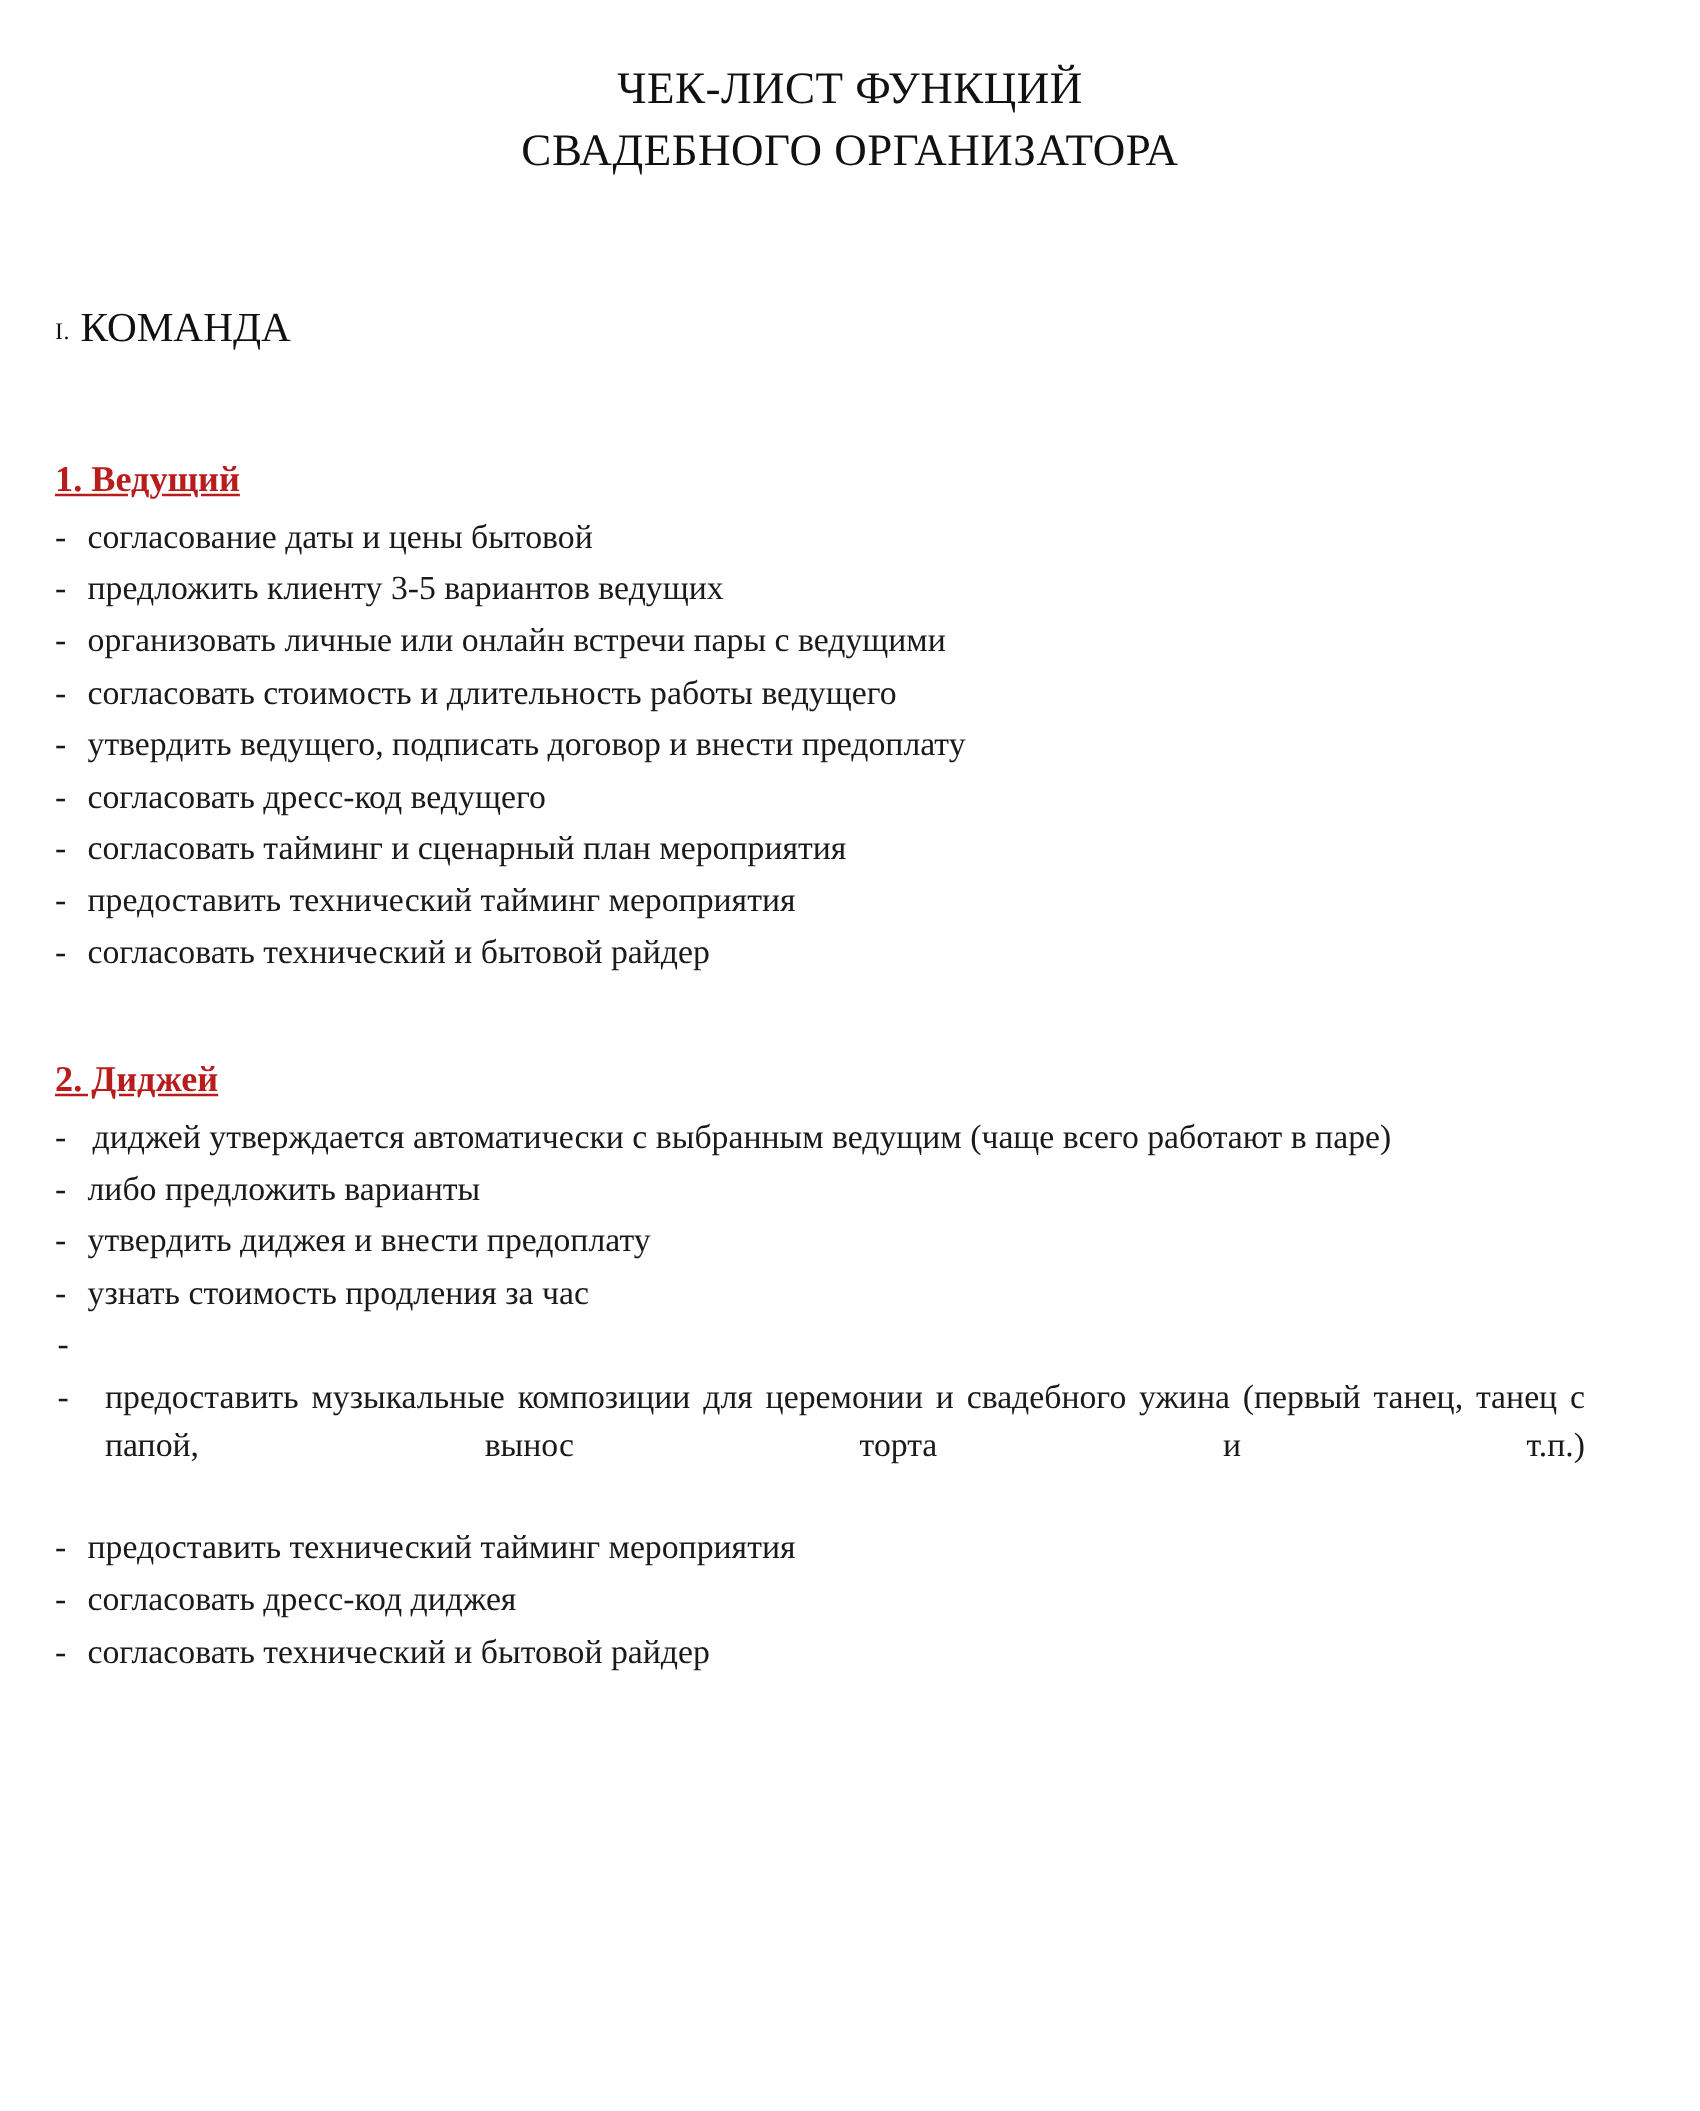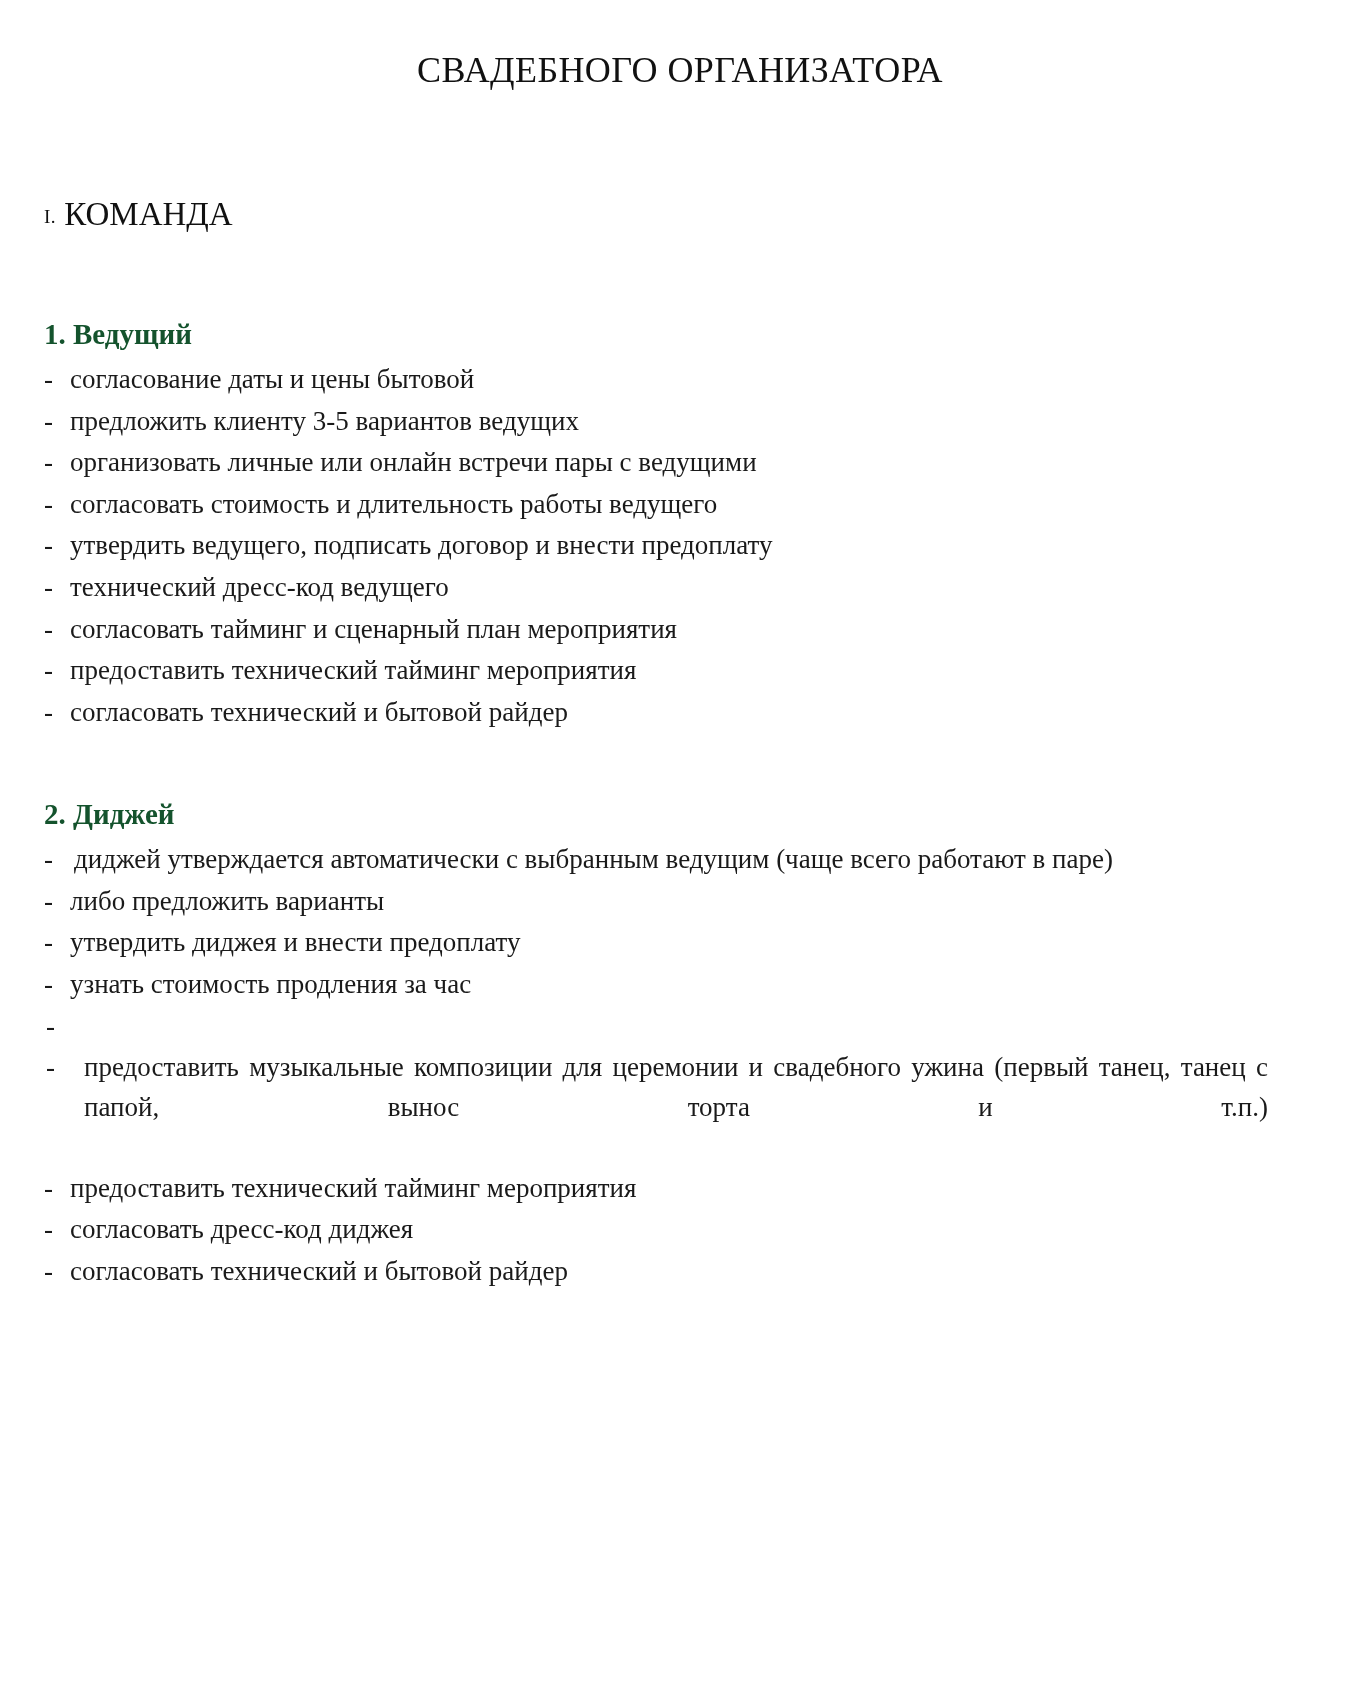--- a/index.html
+++ b/index.html
@@ -62,21 +62,22 @@
   .section-heading .numeral-text {
     font-size: 33px;
   }
 
   
   .subhead {
     font-size: 29px;
     font-weight: bold;
     margin: 0 0 8px 0;
     line-height: 1.25;
-    color: #14532d;
+    color: #b91c1c;
+    text-decoration: underline;
   }
   .group {
     margin-bottom: 64px;
   }
   .group:last-child { margin-bottom: 0; }
 
   
   ul.items {
     list-style: none;
     margin: 0;
@@ -115,20 +116,21 @@
   ul.items > li.wrap {
     padding-left: 30px;
   }
 </style>
 </head>
 <body>
 
 <div class="page">
 
   <h1 class="doc-title">
+    <span class="tline">ЧЕК-ЛИСТ ФУНКЦИЙ</span>
     <span class="tline">СВАДЕБНОГО ОРГАНИЗАТОРА</span>
   </h1>
 
   <div class="content">
 
     <div class="section-heading">
       <span class="numeral">I.</span>
       <span class="numeral-text">КОМАНДА</span>
     </div>
 
@@ -150,21 +152,21 @@
         <li>
           <span class="dash">-</span>
           <span>согласовать стоимость и длительность работы ведущего</span>
         </li>
         <li>
           <span class="dash">-</span>
           <span>утвердить ведущего, подписать договор и внести предоплату</span>
         </li>
         <li>
           <span class="dash">-</span>
-          <span>технический дресс-код ведущего</span>
+          <span>согласовать дресс-код ведущего</span>
         </li>
         <li>
           <span class="dash">-</span>
           <span>согласовать тайминг и сценарный план мероприятия</span>
         </li>
         <li>
           <span class="dash">-</span>
           <span>предоставить технический тайминг мероприятия</span>
         </li>
         <li>

